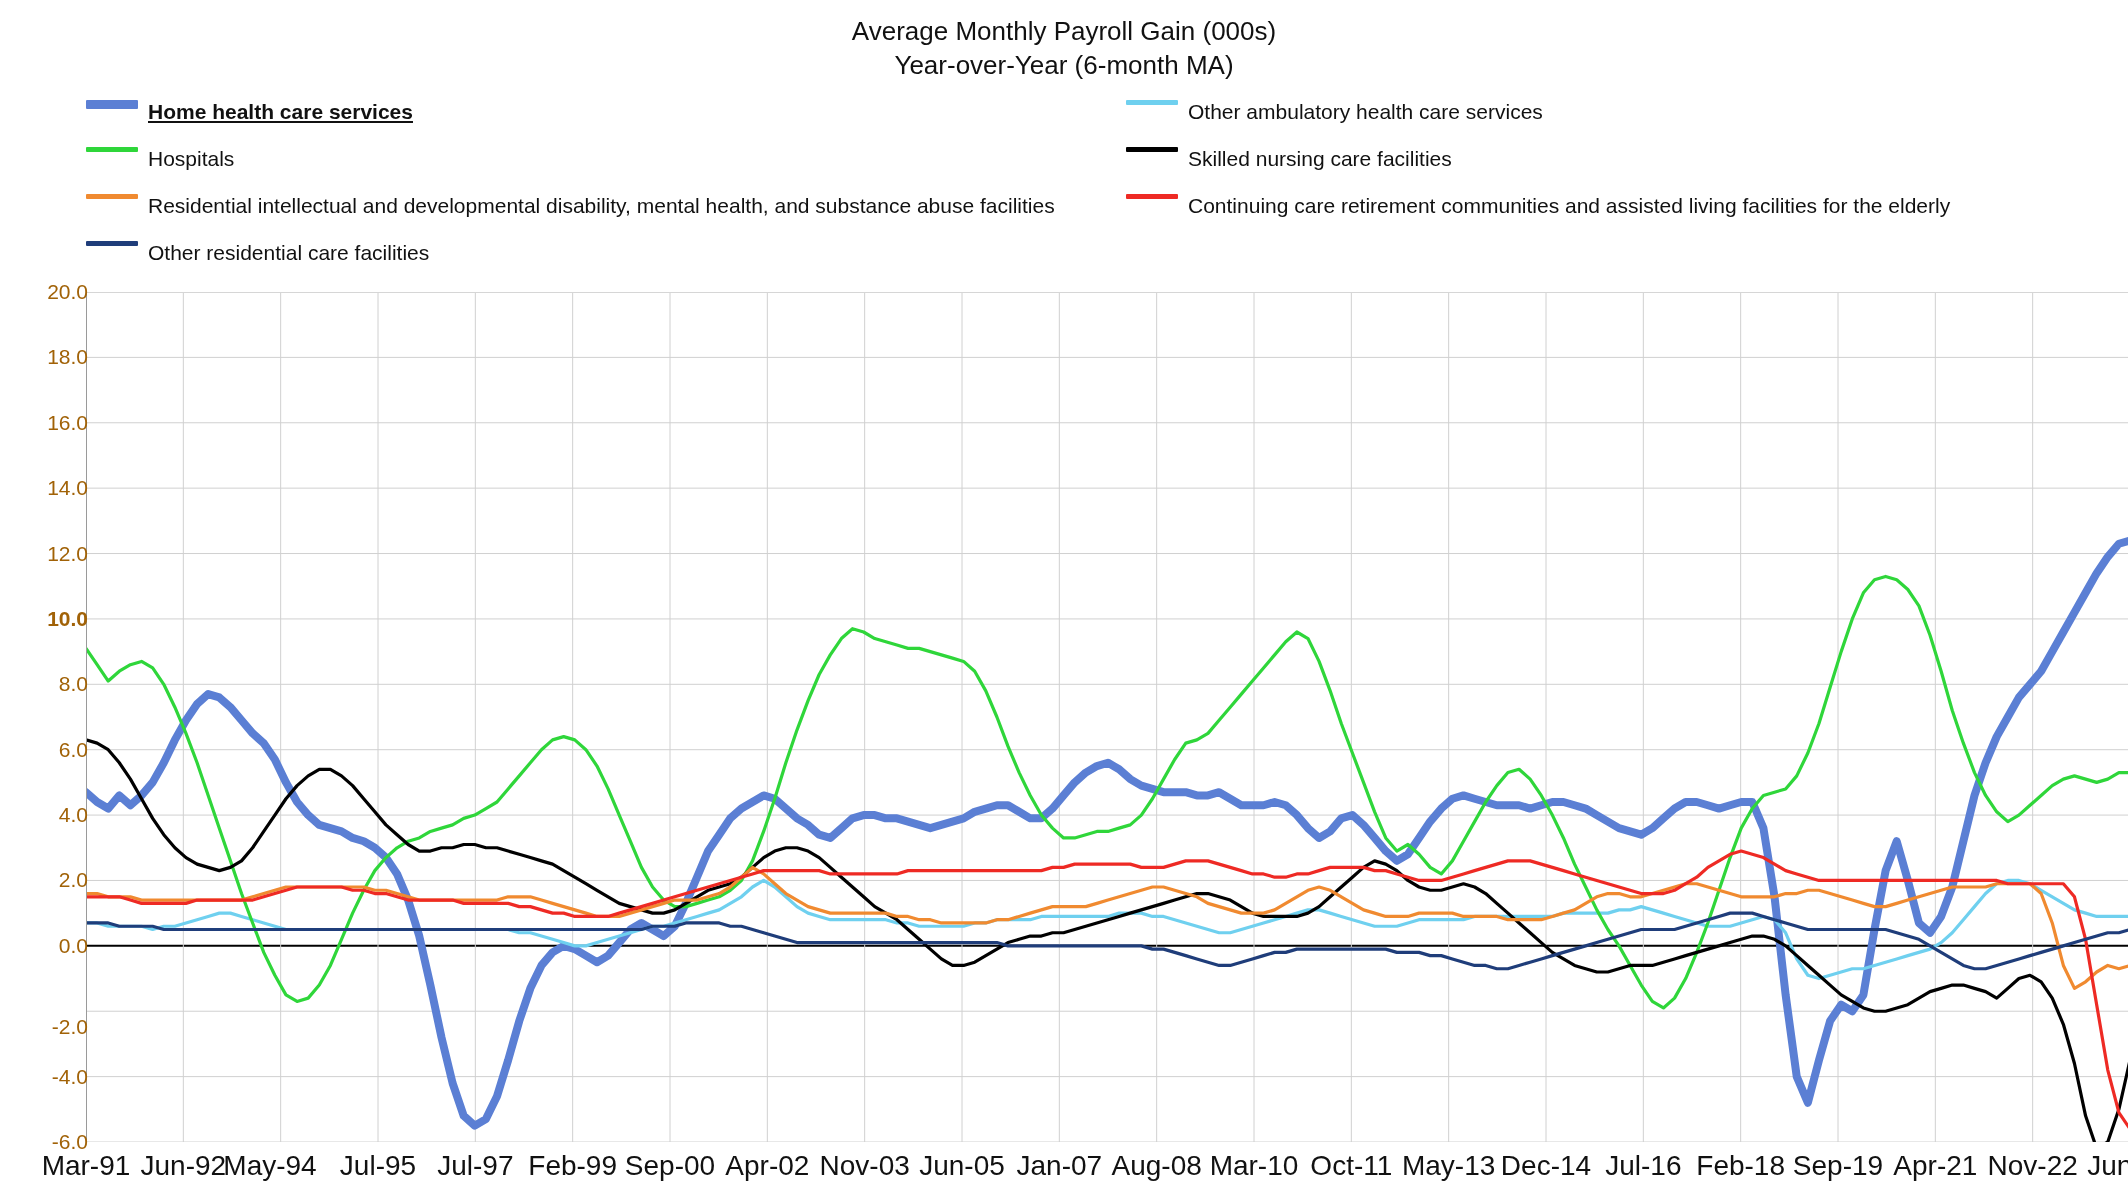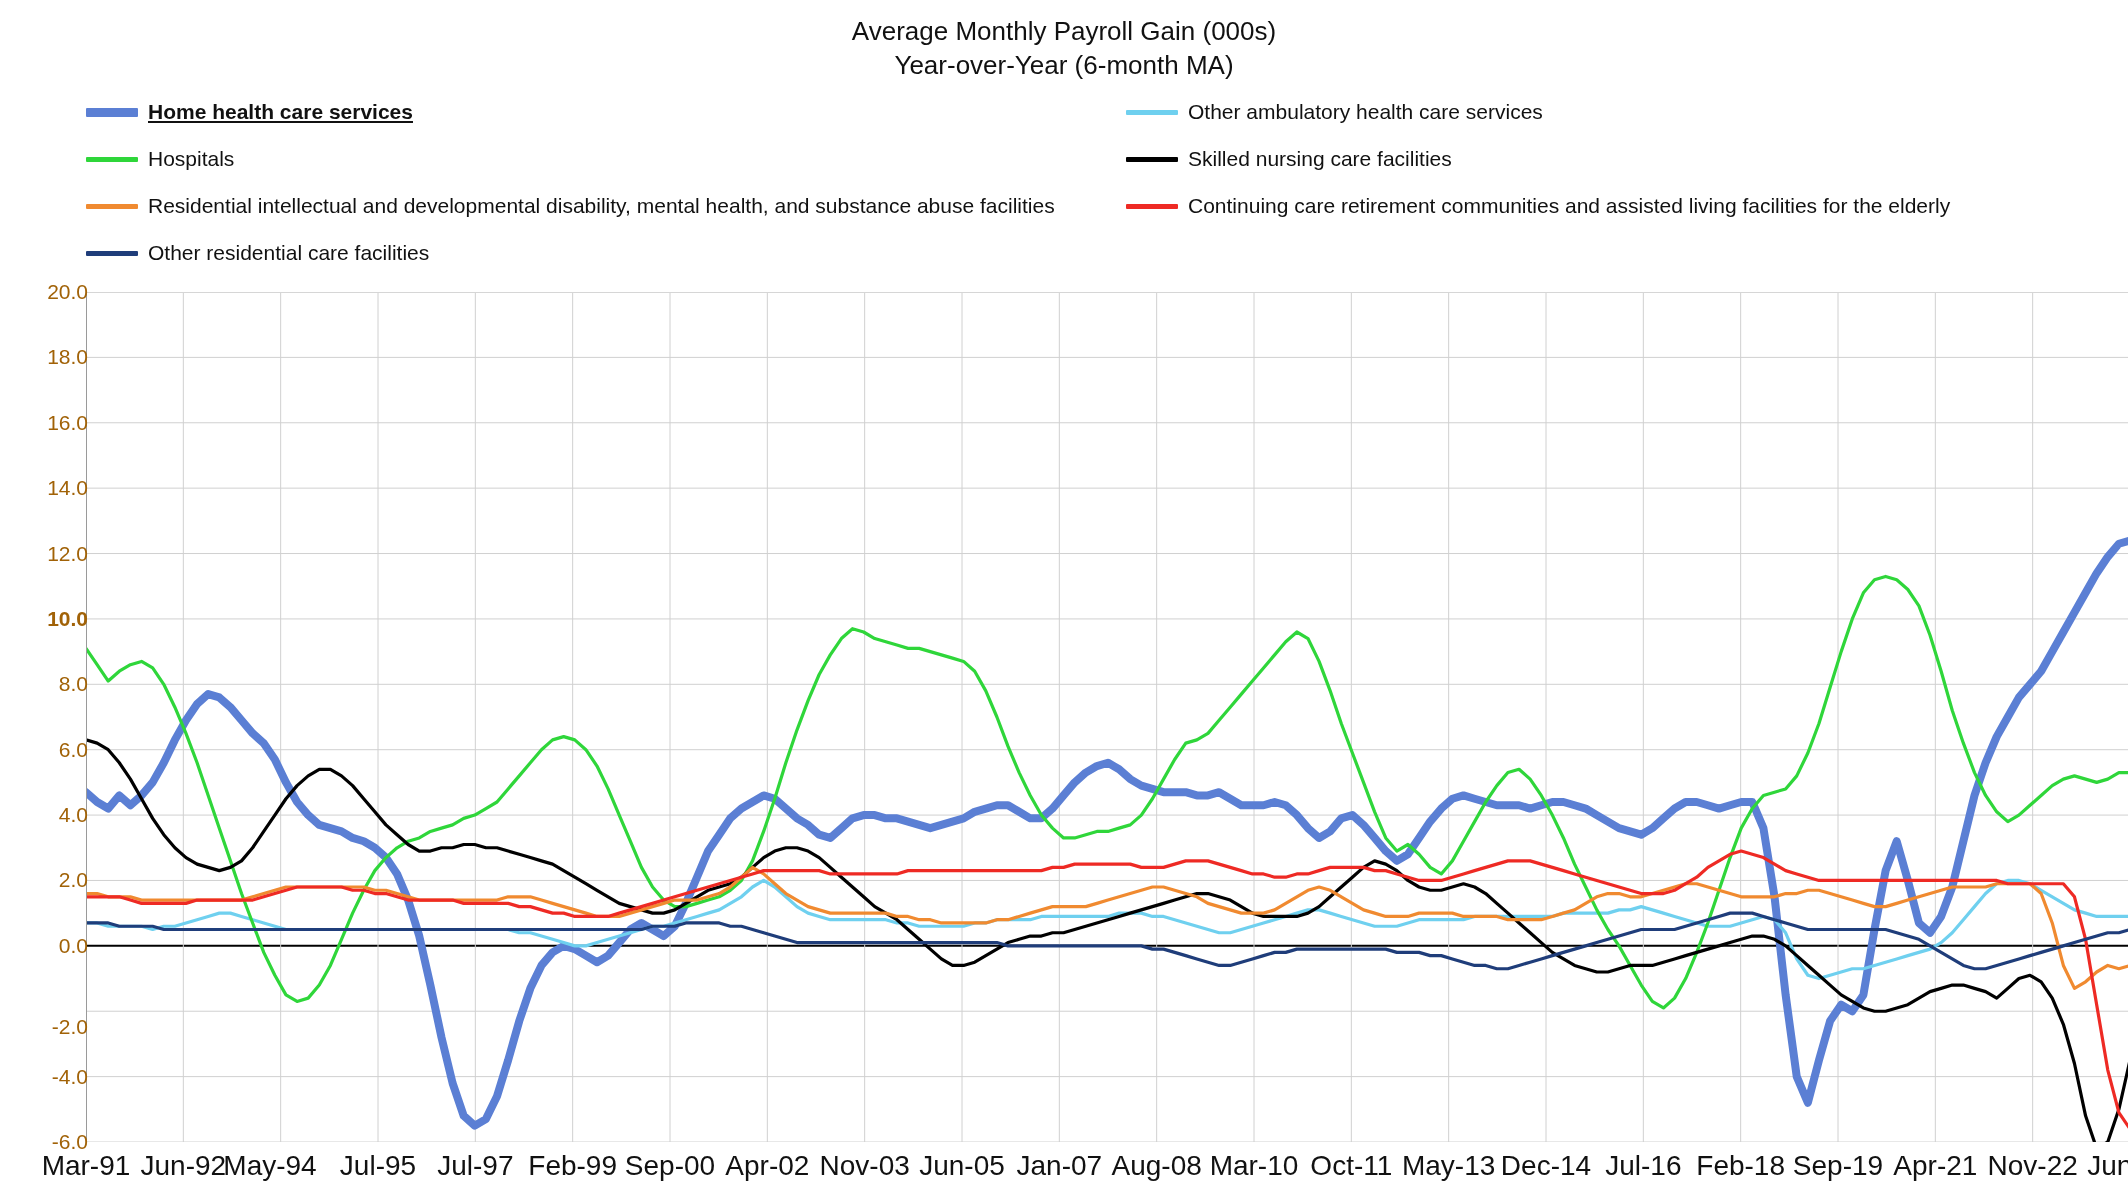--- a/index.html
+++ b/index.html
@@ -5,21 +5,21 @@
   html,body{margin:0;padding:0;background:#ffffff;}
   body{width:2128px;height:1200px;font-family:"Liberation Sans",sans-serif;color:#000;}
   #wrap{position:relative;width:2128px;height:1200px;}
 
   
   #title{position:absolute;left:0;top:14px;width:2128px;text-align:center;font-size:26px;line-height:34px;color:#111;}
 
   
   #legend{position:absolute;left:86px;top:100px;width:1960px;}
   .legrow{display:flex;width:100%;margin-bottom:23px;align-items:center;}
-  .legcell{display:flex;align-items:center;}
+  .legcell{display:flex;}
   .legcell.col1{width:1040px;}
   .legcell.col2{width:900px;}
   .swatch{width:52px;height:5px;margin-right:10px;flex:none;border-radius:1px;}
   .swatch.thick{height:9px;}
   .legtxt{font-size:21px;color:#111;white-space:nowrap;}
   .legtxt.bold{font-weight:bold;text-decoration:underline;}
 
   
   #plot{position:absolute;left:86px;top:292px;width:2044px;height:850px;}
   #plotbox{position:absolute;left:0;top:0;width:2044px;height:850px;border-left:1px solid #9a9a9a;border-top:1px solid #d6d6d6;}

